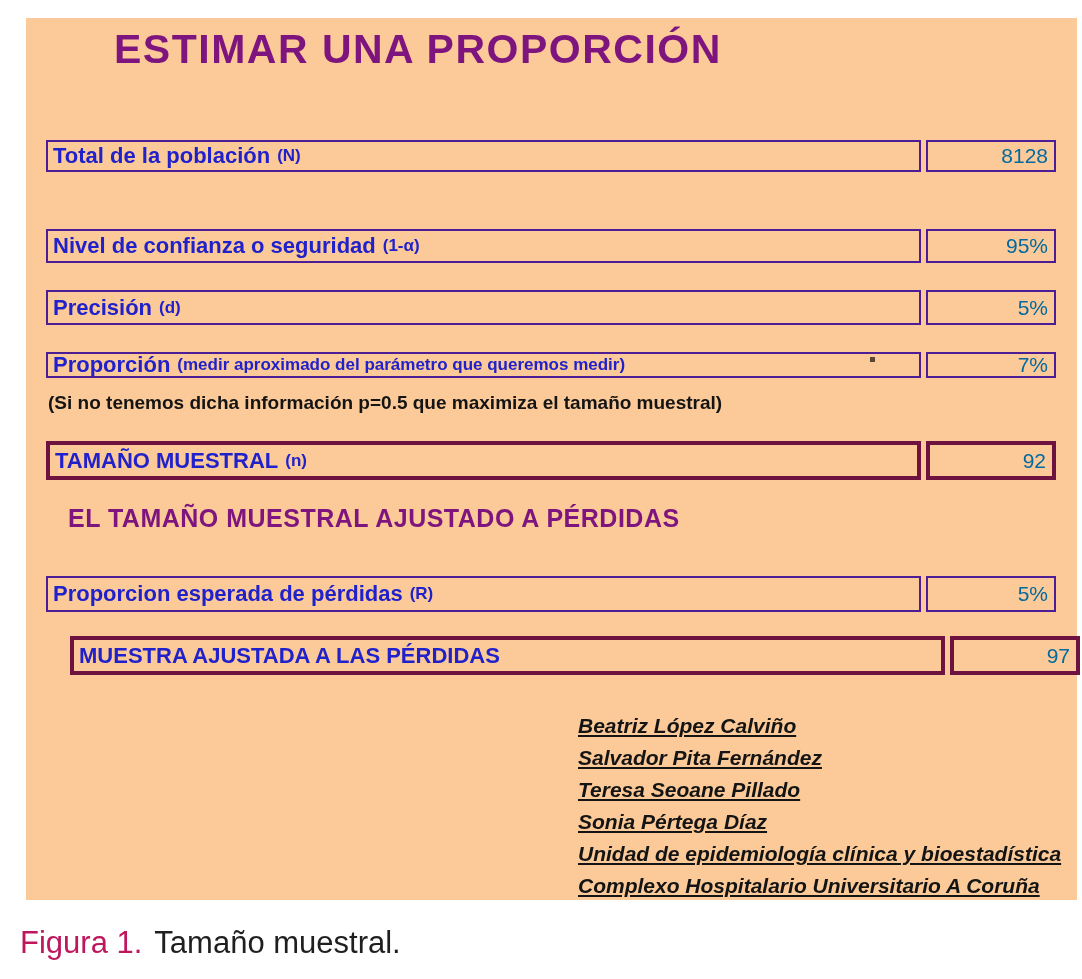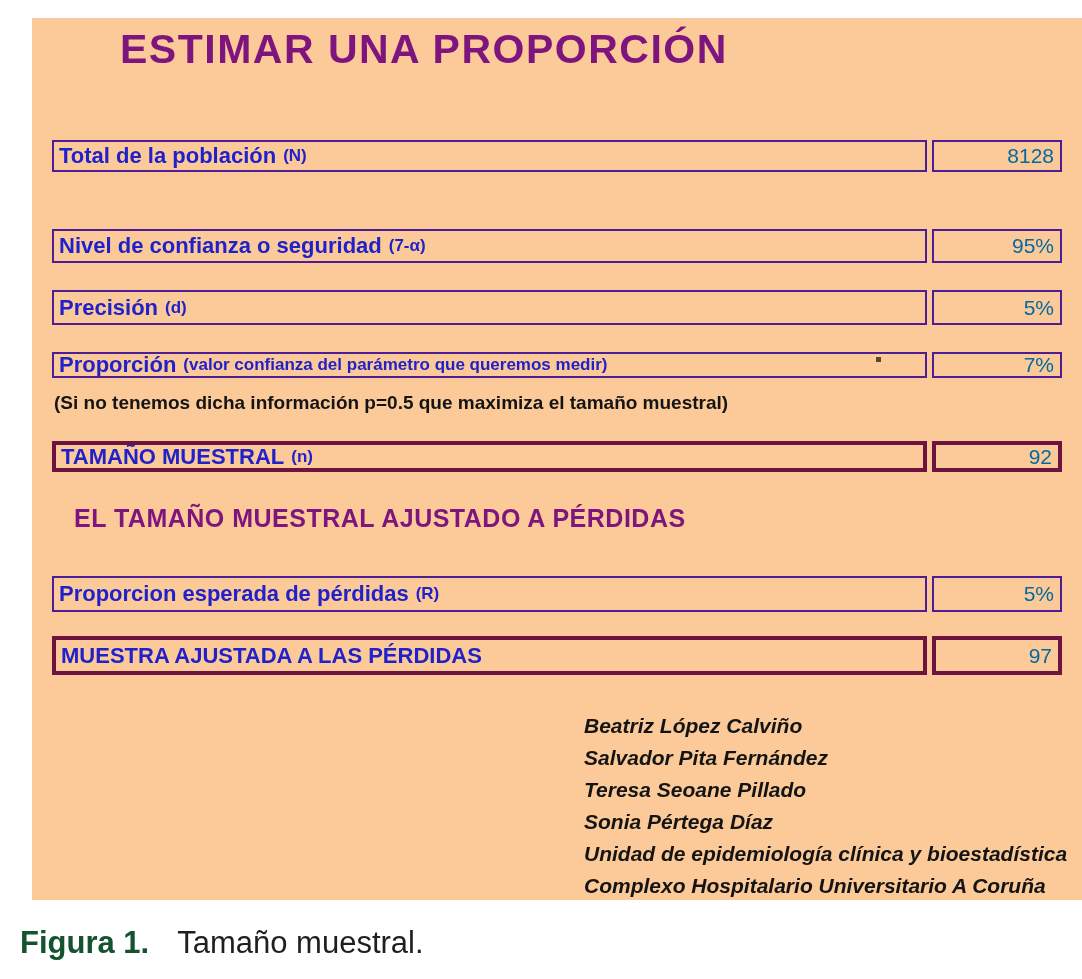--- a/index.html
+++ b/index.html
@@ -6,21 +6,21 @@
   html,body { background:#ffffff; }
   .page {
     position:relative;
     width:1082px; height:979px;
     background:#ffffff;
     font-family:"Liberation Sans", sans-serif;
     overflow:hidden;
   }
   .panel {
     position:absolute;
-    left:32px; top:18px;
+    left:26px; top:18px;
     width:1051px; height:882px;
     background:#FBCA98;
   }
   .main-title {
     position:absolute;
     left:88px; top:8px;
     font-size:41px; font-weight:bold;
     letter-spacing:1.5px;
     color:#7E157E;
     white-space:nowrap;
@@ -67,47 +67,48 @@
     color:#141414;
     white-space:nowrap;
   }
   .credits {
     position:absolute;
     left:552px; top:692px;
     font-size:21px; font-weight:bold; font-style:italic;
     color:#141414;
     line-height:32px;
     white-space:nowrap;
+    text-decoration:underline;
   }
   .artifact-dot {
     position:absolute;
     left:844px; top:339px;
     width:5px; height:5px;
     background:#5a4632;
   }
   .caption {
     position:absolute;
     left:20px; top:925px;
     font-size:31px;
     color:#1f1f1f;
     white-space:nowrap;
   }
   .caption .fig-label {
-    color:#14532d; font-weight:bold; margin-right:28px;
+    color:#be185d; font-weight:normal; margin-right:12px;
   }
   
   #row-0 { top:122px; height:32px; }
   #note-0 { top:157px; }
   #row-1 { top:211px; height:34px; }
   #row-2 { top:272px; height:35px; }
   #row-3 { top:334px; height:26px; }
   #note-3 { top:374px; }
-  #row-4 { top:423px; height:31px; }
+  #row-4 { top:423px; height:39px; }
   #row-5 { top:558px; height:36px; }
-  #row-6 { top:618px; height:39px; }
+  #row-6 { top:618px; height:39px;margin-left:24px; }
 </style>
 </head>
 <body>
 
 <div class="page">
 
   <div class="panel">
 
     <div class="main-title">ESTIMAR UNA PROPORCIÓN</div>
 
@@ -115,37 +116,37 @@
       <div class="cell label-cell">
         <span>Total de la población</span>
         <span class="lbl-sub">(N)</span>
       </div>
       <div class="cell value-cell">8128</div>
     </div>
 
     <div class="field-row" id="row-1">
       <div class="cell label-cell">
         <span>Nivel de confianza o seguridad</span>
-        <span class="lbl-sub">(7-α)</span>
+        <span class="lbl-sub">(1-α)</span>
       </div>
       <div class="cell value-cell">95%</div>
     </div>
 
     <div class="field-row" id="row-2">
       <div class="cell label-cell">
         <span>Precisión</span>
         <span class="lbl-sub">(d)</span>
       </div>
       <div class="cell value-cell">5%</div>
     </div>
 
     <div class="field-row" id="row-3">
       <div class="cell label-cell">
         <span>Proporción</span>
-        <span class="lbl-sub">(valor confianza del parámetro que queremos medir)</span>
+        <span class="lbl-sub">(medir aproximado del parámetro que queremos medir)</span>
       </div>
       <div class="cell value-cell">7%</div>
     </div>
     <div class="note" id="note-3">(Si no tenemos dicha información p=0.5 que maximiza el tamaño muestral)</div>
     <div class="artifact-dot"></div>
 
     <div class="field-row maroon" id="row-4">
       <div class="cell label-cell">
         <span>TAMAÑO MUESTRAL</span>
         <span class="lbl-sub">(n)</span>

